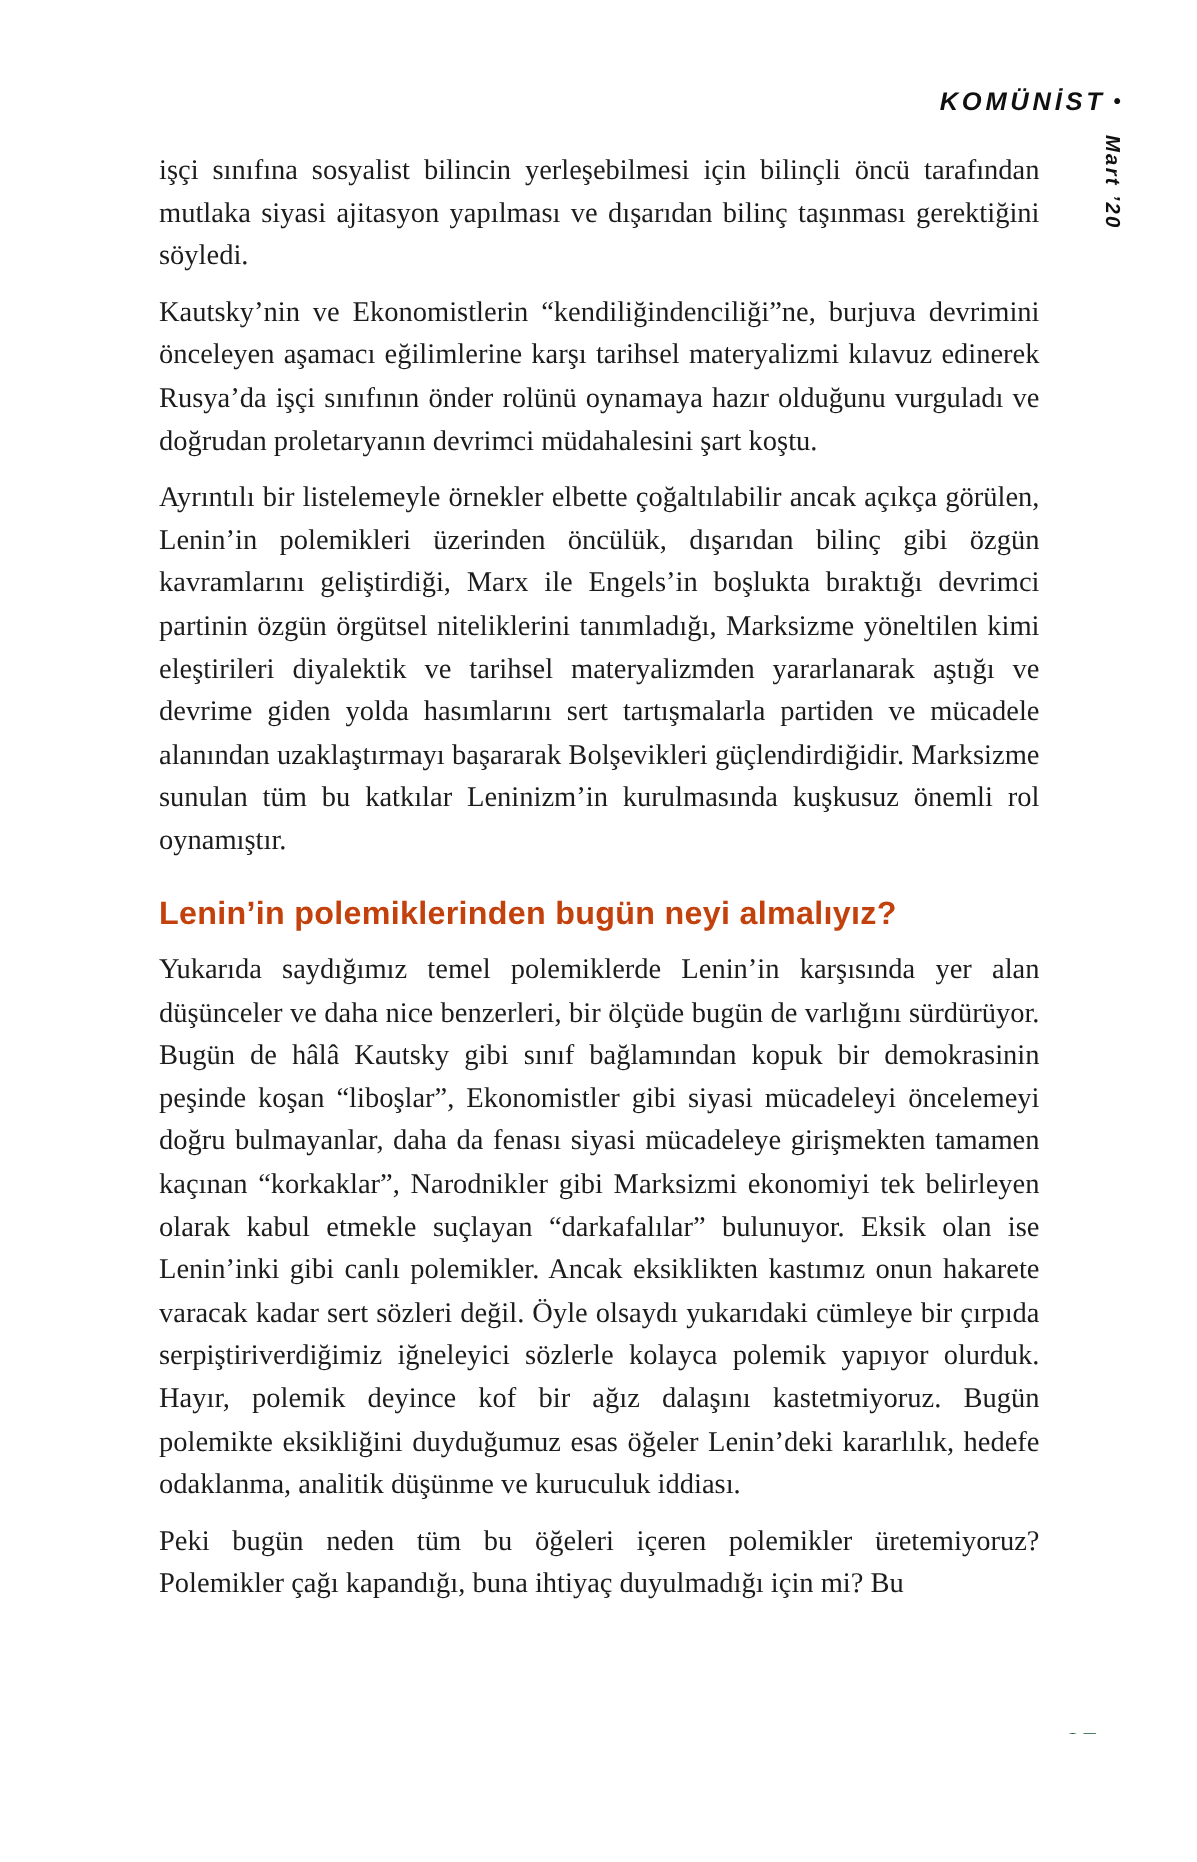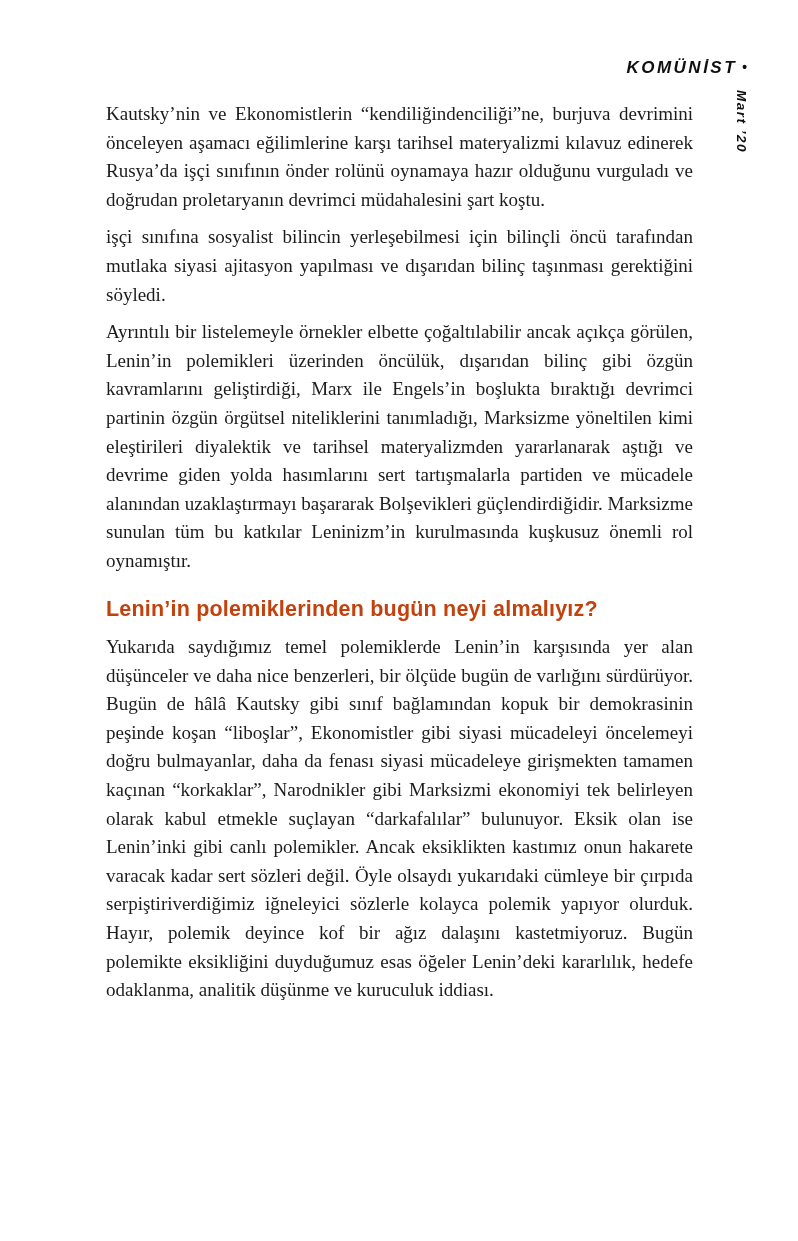--- a/index.html
+++ b/index.html
@@ -84,22 +84,23 @@
 
 <div class="page">
 
   <div class="header">
     <span class="journal">KOMÜNİST</span><span class="bullet">•</span>
   </div>
 
   <div class="issue-vertical">Mart ’20</div>
 
   <div class="content">
+    <p>işçi sınıfına sosyalist bilincin yerleşebilmesi için bilinçli öncü tarafından mutlaka siyasi ajitasyon yapılması ve dışarıdan bilinç taşınması gerektiğini söyledi.</p>
     <p>Kautsky’nin ve Ekonomistlerin “kendiliğindenciliği”ne, burjuva devrimini önceleyen aşamacı eğilimlerine karşı tarihsel materyalizmi kılavuz edinerek Rusya’da işçi sınıfının önder rolünü oynamaya hazır olduğunu vurguladı ve doğrudan proletaryanın devrimci müdahalesini şart koştu.</p>
-    <p>işçi sınıfına sosyalist bilincin yerleşebilmesi için bilinçli öncü tarafından mutlaka siyasi ajitasyon yapılması ve dışarıdan bilinç taşınması gerektiğini söyledi.</p>
     <p>Ayrıntılı bir listelemeyle örnekler elbette çoğaltılabilir ancak açıkça görülen, Lenin’in polemikleri üzerinden öncülük, dışarıdan bilinç gibi özgün kavramlarını geliştirdiği, Marx ile Engels’in boşlukta bıraktığı devrimci partinin özgün örgütsel niteliklerini tanımladığı, Marksizme yöneltilen kimi eleştirileri diyalektik ve tarihsel materyalizmden yararlanarak aştığı ve devrime giden yolda hasımlarını sert tartışmalarla partiden ve mücadele alanından uzaklaştırmayı başararak Bolşevikleri güçlendirdiğidir. Marksizme sunulan tüm bu katkılar Leninizm’in kurulmasında kuşkusuz önemli rol oynamıştır.</p>
     <h2 class="section-heading">Lenin’in polemiklerinden bugün neyi almalıyız?</h2>
     <p>Yukarıda saydığımız temel polemiklerde Lenin’in karşısında yer alan düşünceler ve daha nice benzerleri, bir ölçüde bugün de varlığını sürdürüyor. Bugün de hâlâ Kautsky gibi sınıf bağlamından kopuk bir demokrasinin peşinde koşan “liboşlar”, Ekonomistler gibi siyasi mücadeleyi öncelemeyi doğru bulmayanlar, daha da fenası siyasi mücadeleye girişmekten tamamen kaçınan “korkaklar”, Narodnikler gibi Marksizmi ekonomiyi tek belirleyen olarak kabul etmekle suçlayan “darkafalılar” bulunuyor. Eksik olan ise Lenin’inki gibi canlı polemikler. Ancak eksiklikten kastımız onun hakarete varacak kadar sert sözleri değil. Öyle olsaydı yukarıdaki cümleye bir çırpıda serpiştiriverdiğimiz iğneleyici sözlerle kolayca polemik yapıyor olurduk. Hayır, polemik deyince kof bir ağız dalaşını kastetmiyoruz. Bugün polemikte eksikliğini duyduğumuz esas öğeler Lenin’deki kararlılık, hedefe odaklanma, analitik düşünme ve kuruculuk iddiası.</p>
+    <p>Peki bugün neden tüm bu öğeleri içeren polemikler üretemiyoruz? Polemikler çağı kapandığı, buna ihtiyaç duyulmadığı için mi? Bu</p>
   </div>
 
   <div class="page-number">95</div>
 
 </div>
 
 </body></html>

